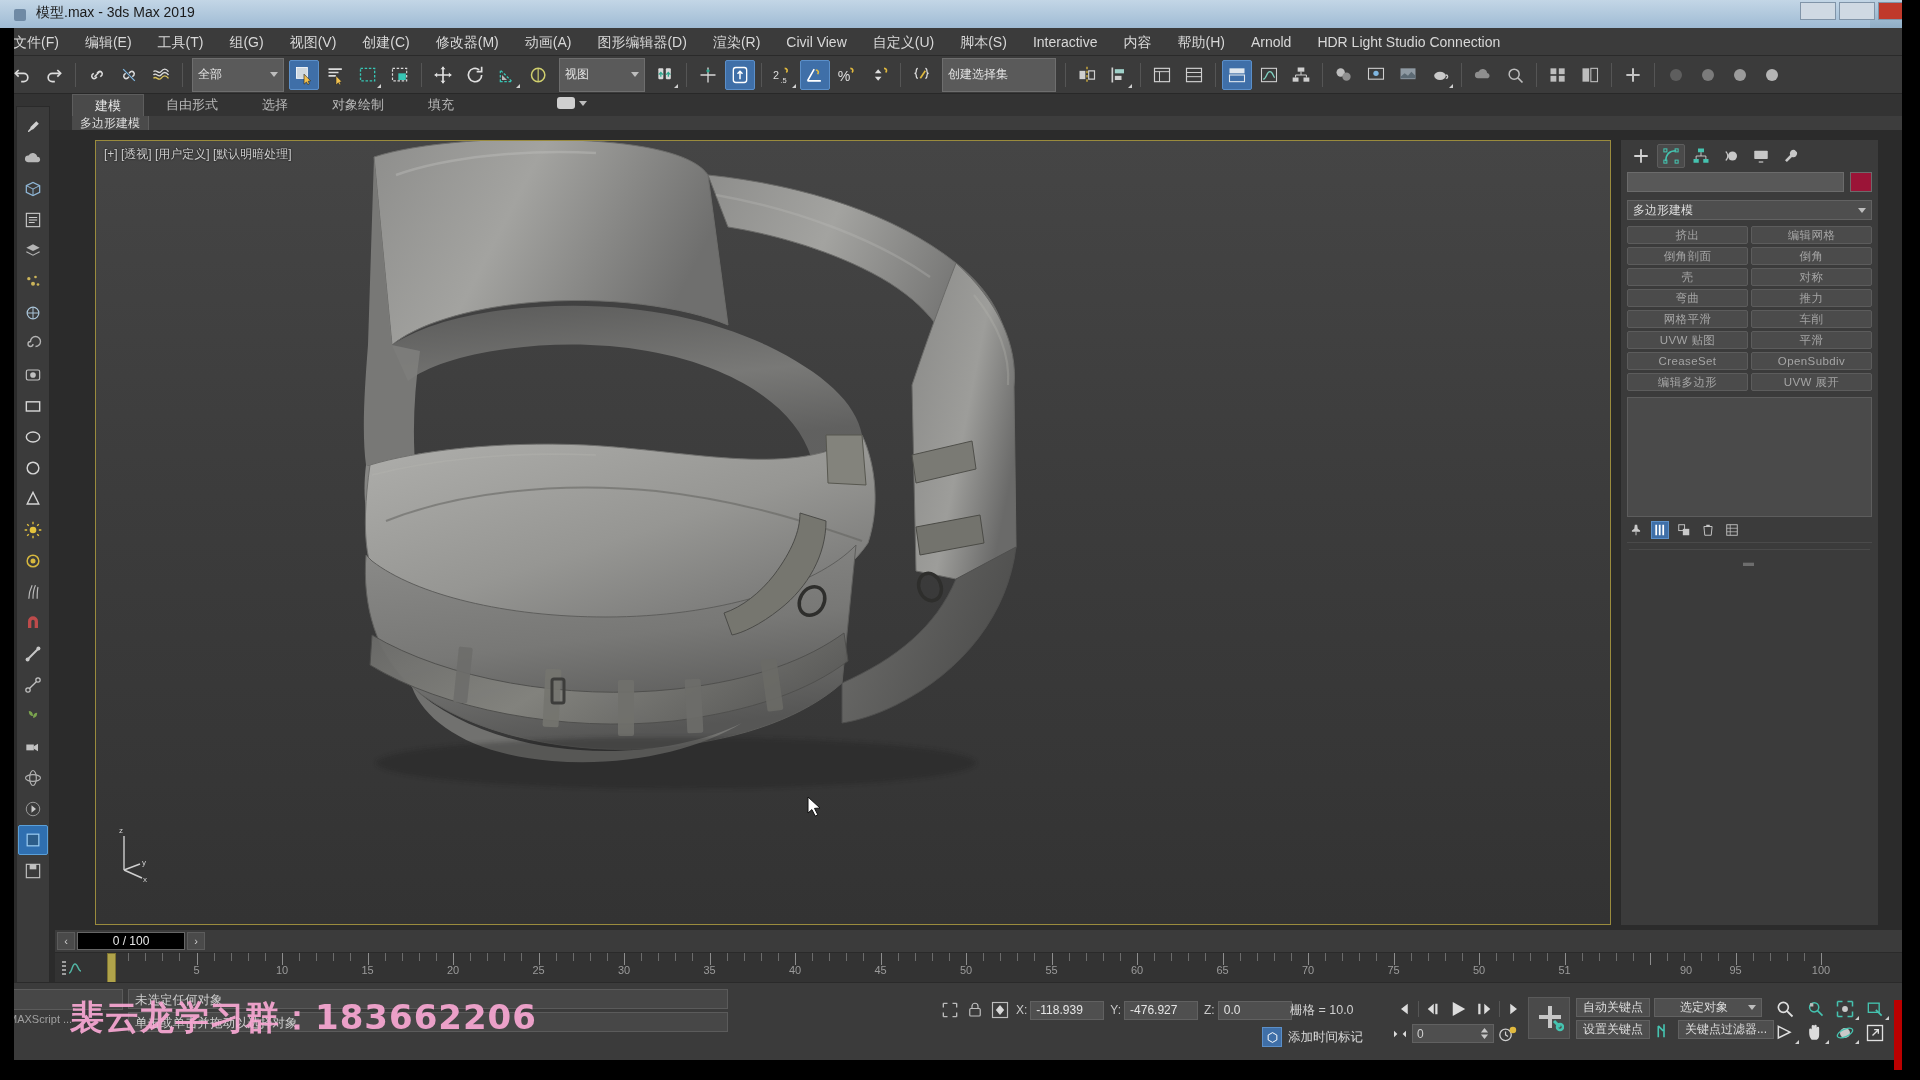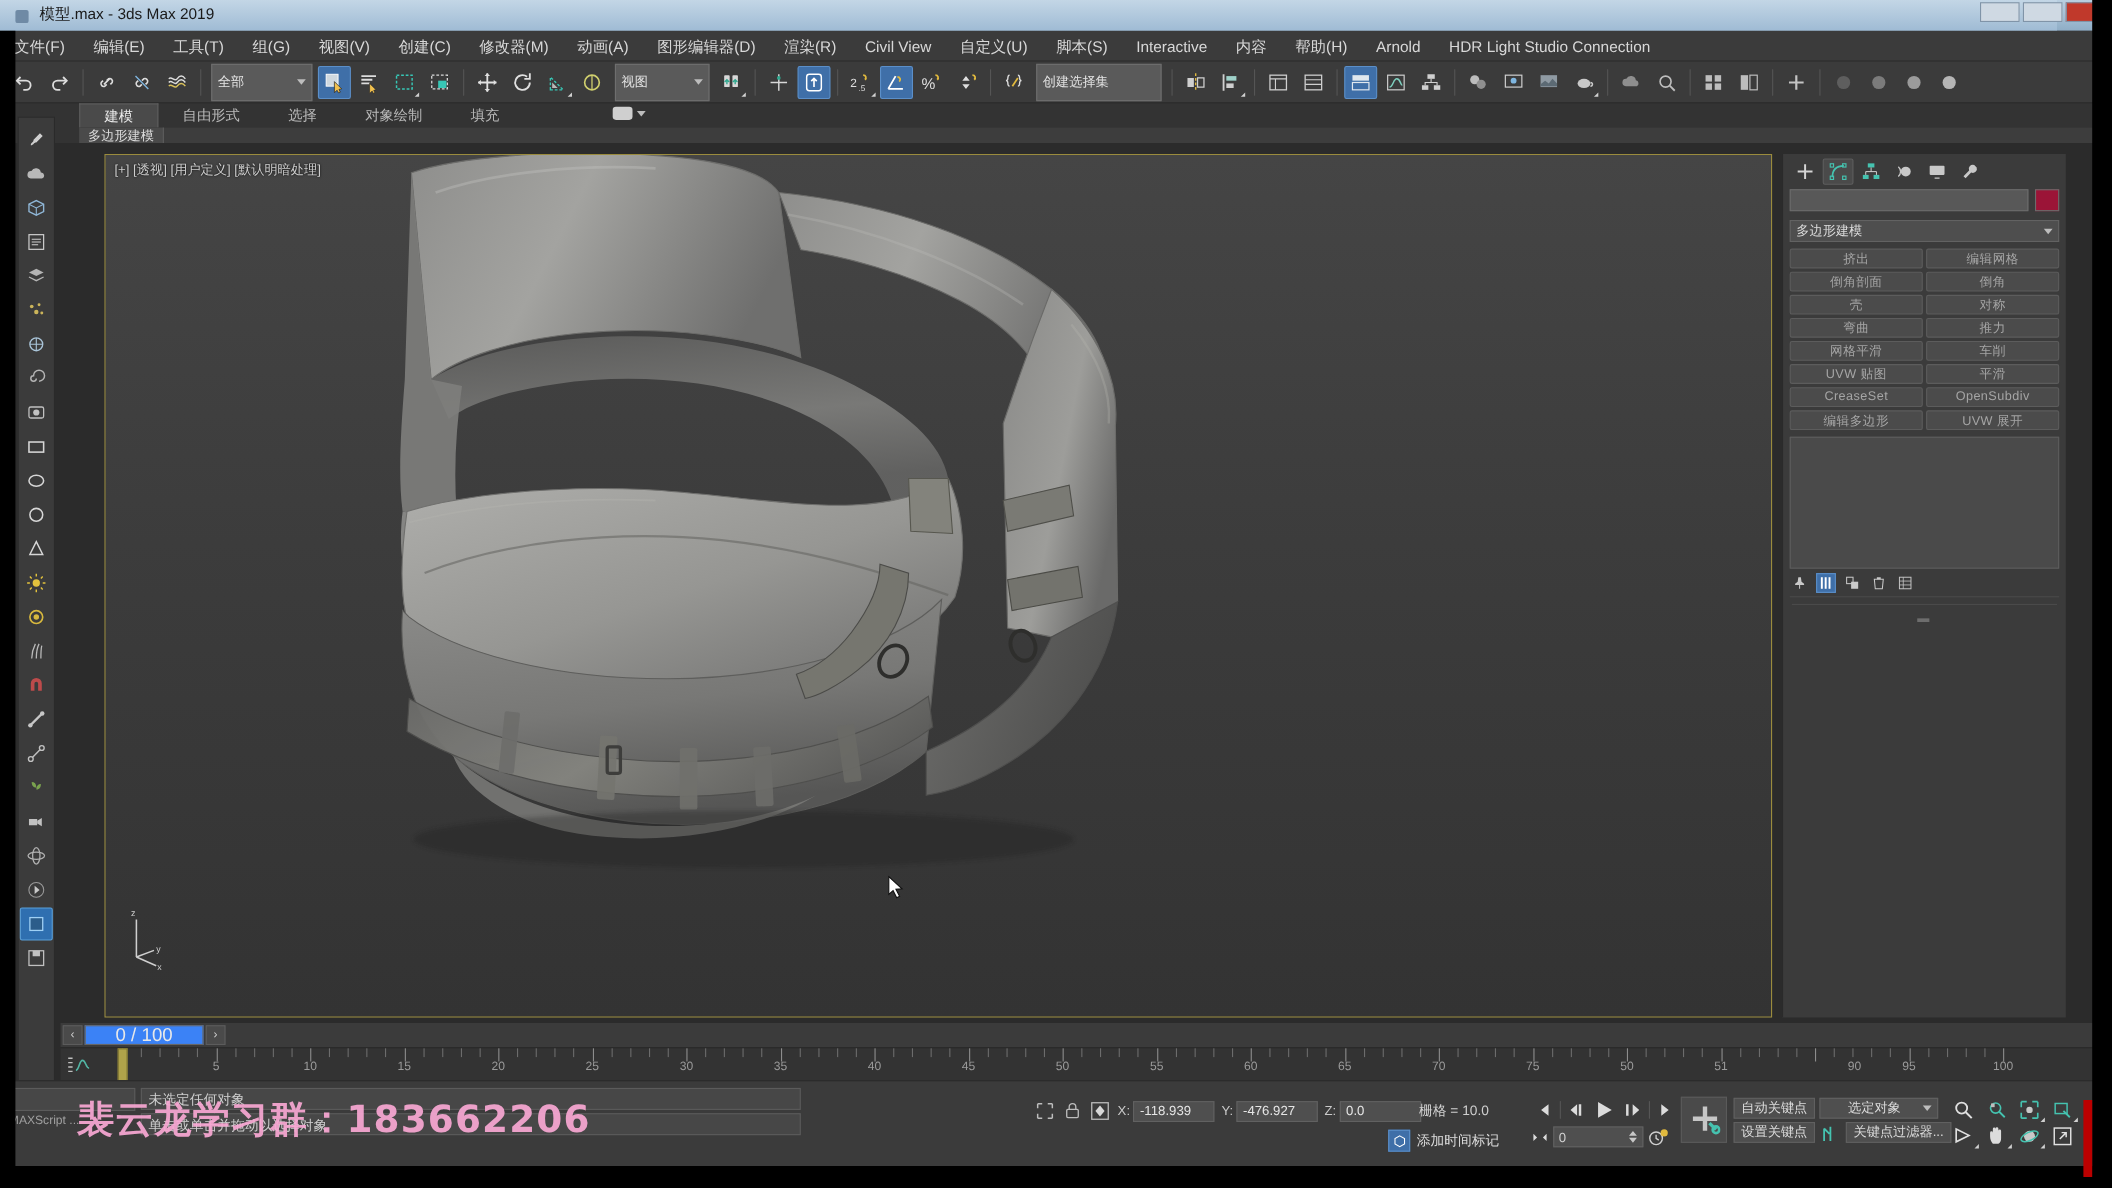--- a/index.html
+++ b/index.html
@@ -103,22 +103,22 @@
       border-bottom:1px solid #4a4a4a; padding-bottom:3px;}
   .cp-sb { width:18px; height:18px; display:flex;align-items:center;justify-content:center;}
   .cp-sb.on{ background:#3f6fa8; border:1px solid #5b8fc9;}
   .cp-divider{ margin:6px 8px; height:1px; background:#4a4a4a;}
   .cp-dots{ text-align:center; color:#6d6d6d; font-size:11px; letter-spacing:2px;}
 
   
   .timerow { position:absolute; left:55px; top:930px; width:1865px; height:22px; background:#3b3b3b; }
   .tr-prev,.tr-next { width:18px;height:18px;background:#4a4a4a;border:1px solid #5c5c5c;
       display:flex;align-items:center;justify-content:center;color:#cfcfcf;font-size:11px;}
-  .tr-field { width:108px;height:18px;background:#3b82f6;border:1px solid #666;display:flex;
-      align-items:center;justify-content:center;font-size:17px;color:#e8e8e8;}
+  .tr-field { width:108px;height:18px;background:#000000;border:1px solid #666;display:flex;
+      align-items:center;justify-content:center;font-size:12px;color:#e8e8e8;}
   .trackbar { position:absolute; left:55px; top:952px; width:1865px; height:30px;
       background:#333; border-top:1px solid #2a2a2a; }
   .tb-tick { position:absolute; top:0; width:1px; height:8px; background:#6c6c6c; }
   .tb-tick.major { height:12px; background:#8d8d8d; }
   .tb-num { position:absolute; top:11px; font-size:11px; color:#9b9b9b; transform:translateX(-50%); }
   .tb-slider { position:absolute; top:0; width:9px; height:30px; background:#b0a34a; border:1px solid #7e7432;}
   .tb-curvebtn { position:absolute; left:4px; top:5px; width:26px; height:20px; }
 
   
   .statusbar { position:absolute; left:0; top:982px; width:1920px; height:78px; background:#3b3b3b;

